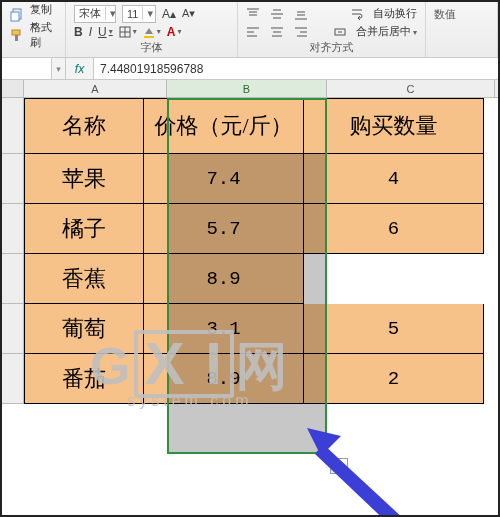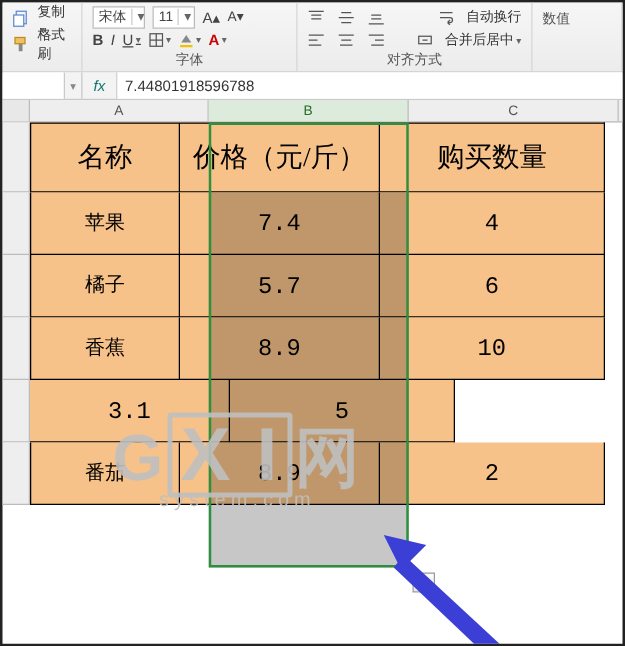--- a/index.html
+++ b/index.html
@@ -60,21 +60,21 @@
   .ch.B { width:160px; background:#dcebdc; color:#2a6b2a; }
   .ch.C { width:168px; }
 
   .grid { position:relative; }
   .row { display:flex; height:50px; }
   .row.header { height:56px; }
   .rowhead { width:22px; background:#eee; border-right:1px solid #bcbcbc; border-bottom:1px solid #bcbcbc; }
   .cell {
     border-right:1px solid #000; border-bottom:1px solid #000;
     display:flex; align-items:center; justify-content:center;
-    font-size:16px; font-family: "SimSun","Microsoft YaHei",serif;
+    font-size:22px; font-family: "SimSun","Microsoft YaHei",serif;
     background:#f7c28a;
   }
   .cell.A { width:120px; }
   .cell.B { width:160px; font-family: "Courier New", monospace; font-size:19px; }
   .cell.C { width:180px; font-family: "Courier New", monospace; font-size:19px; }
   .row.header .cell { font-family:"SimSun","Microsoft YaHei",serif; font-size:22px; }
   .row:first-child .cell { border-top:1px solid #000; }
   .row .cell.A { border-left:1px solid #000; }
 
   
@@ -300,24 +300,24 @@
     <div class="row">
       <div class="rowhead"></div>
       <div class="cell A">橘子</div>
       <div class="cell B">5.7</div>
       <div class="cell C">6</div>
     </div>
     <div class="row">
       <div class="rowhead"></div>
       <div class="cell A">香蕉</div>
       <div class="cell B">8.9</div>
-      <div class="cell C">10</div>
-    </div>
-    <div class="row">
-      <div class="rowhead"></div>
+    </div>
+    <div class="row">
+      <div class="rowhead"></div>
+      <div class="cell A">葡萄</div>
       <div class="cell B">3.1</div>
       <div class="cell C">5</div>
     </div>
     <div class="row">
       <div class="rowhead"></div>
       <div class="cell A">番茄</div>
       <div class="cell B">8.9</div>
       <div class="cell C">2</div>
     </div>
 

